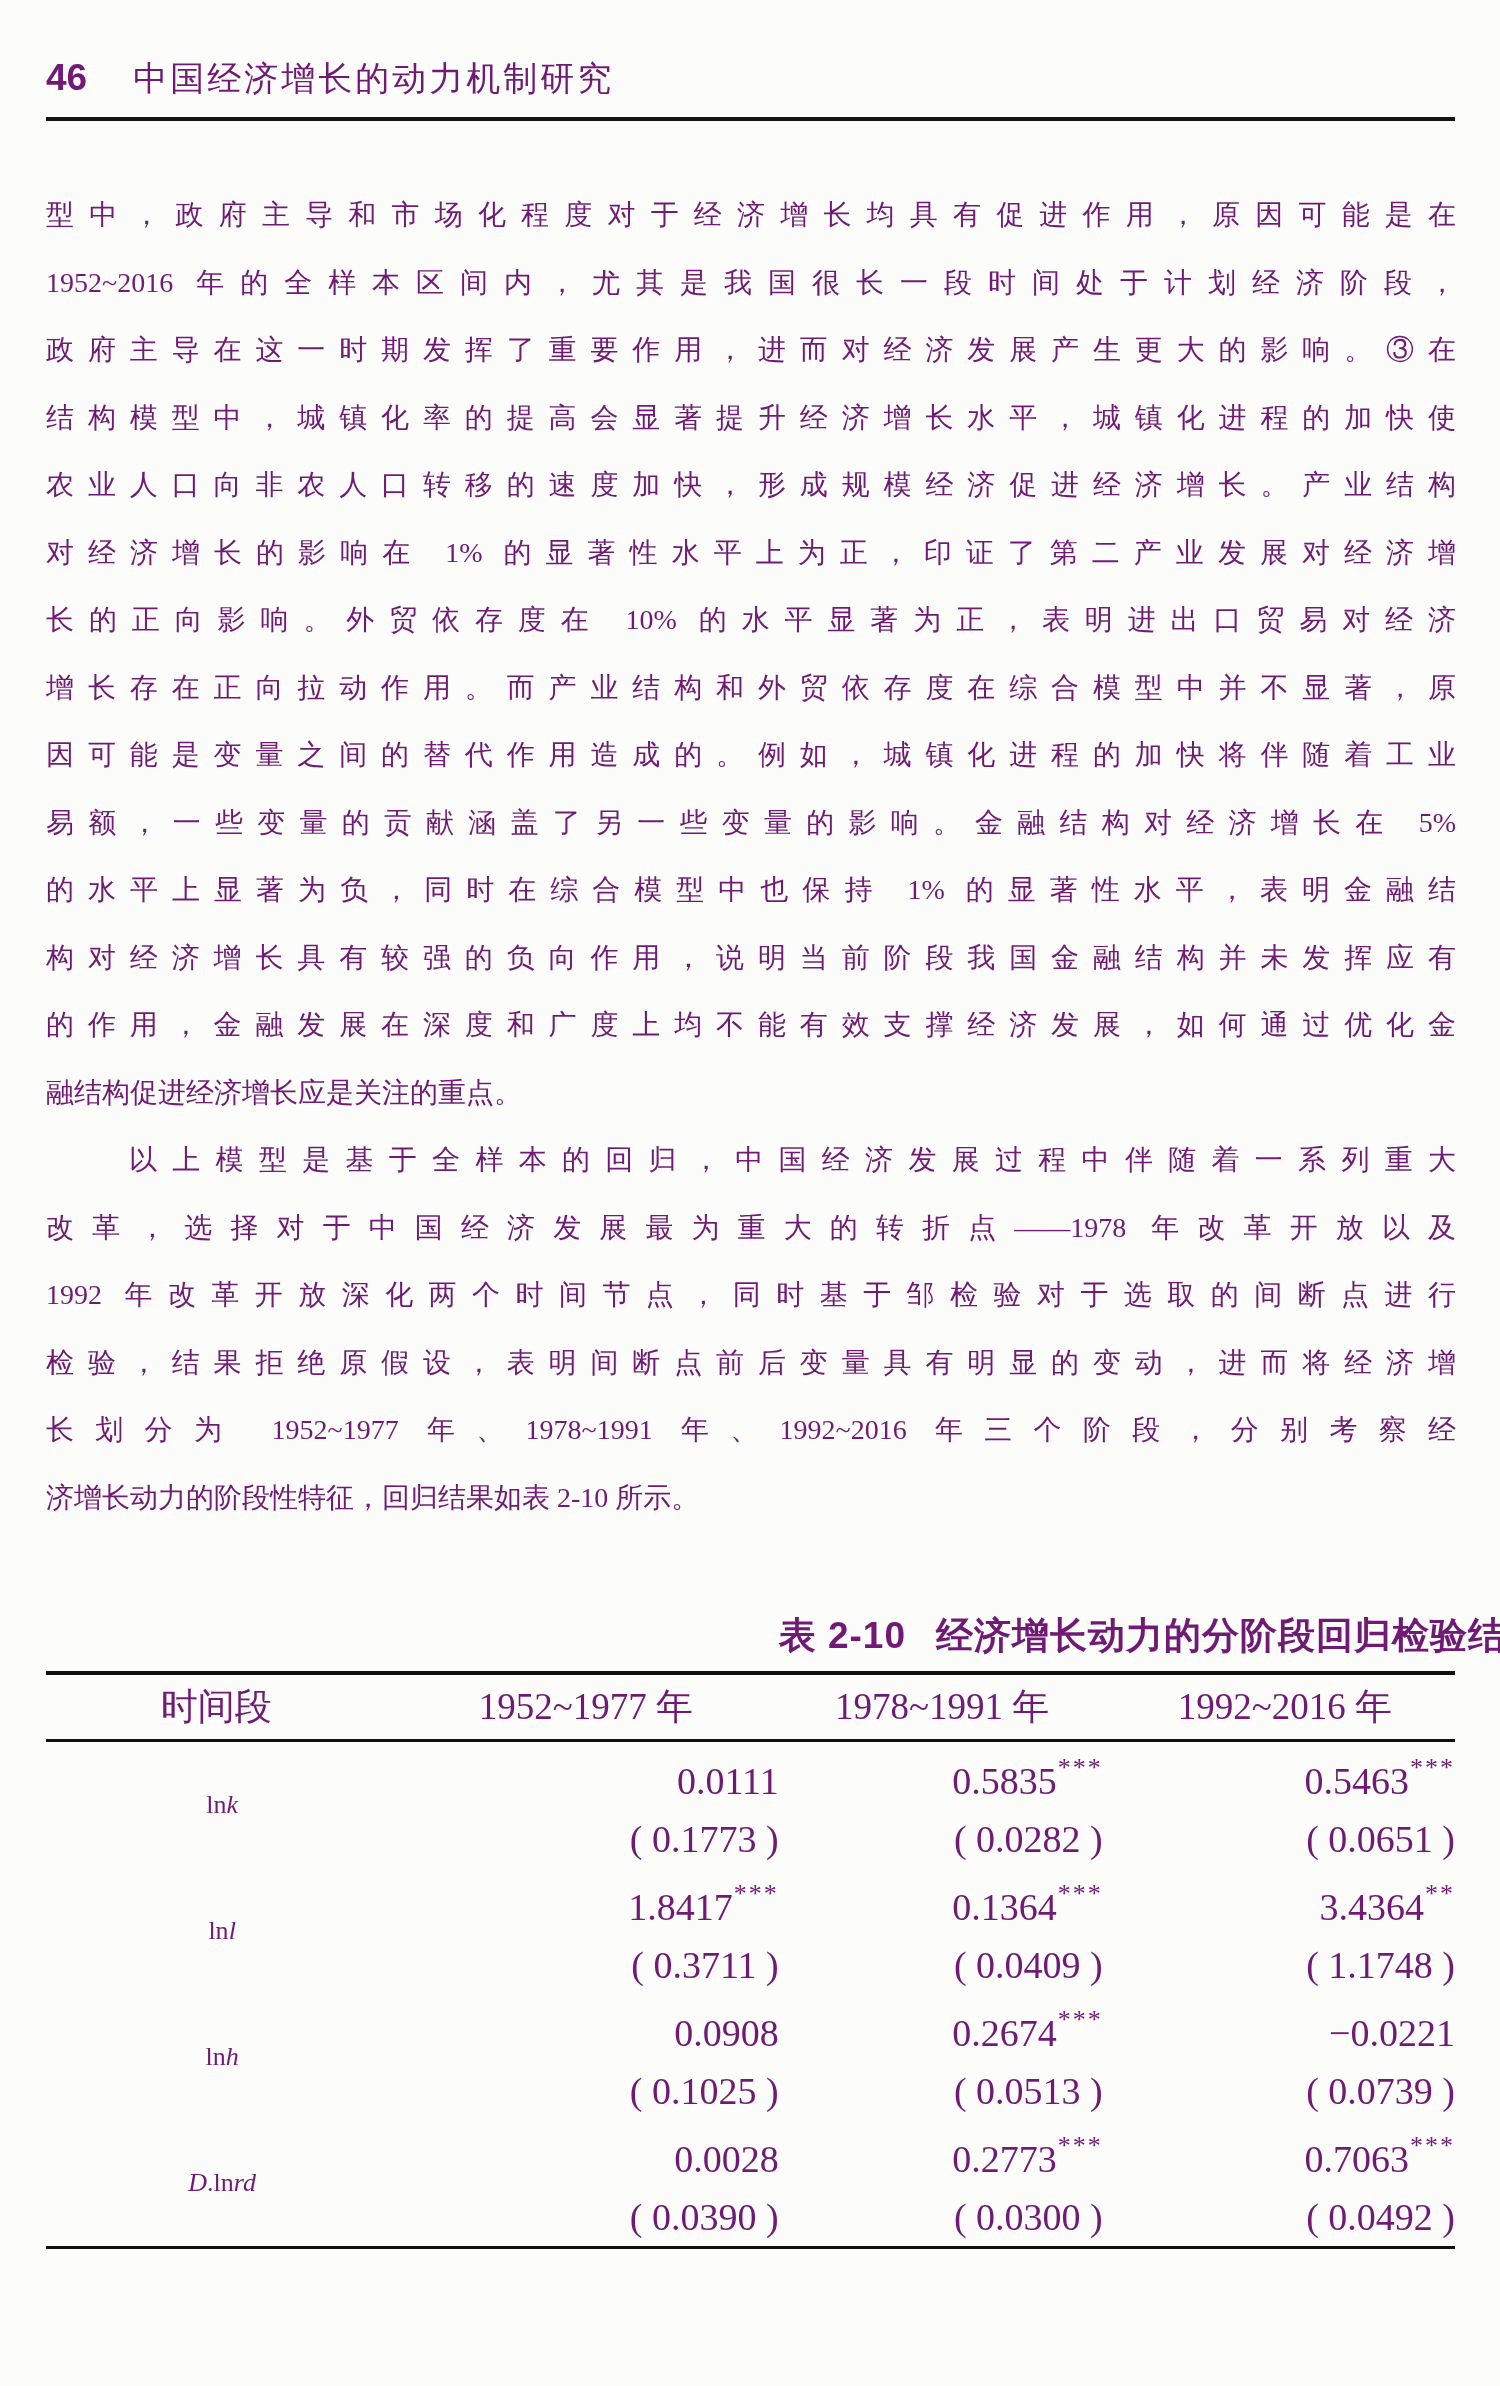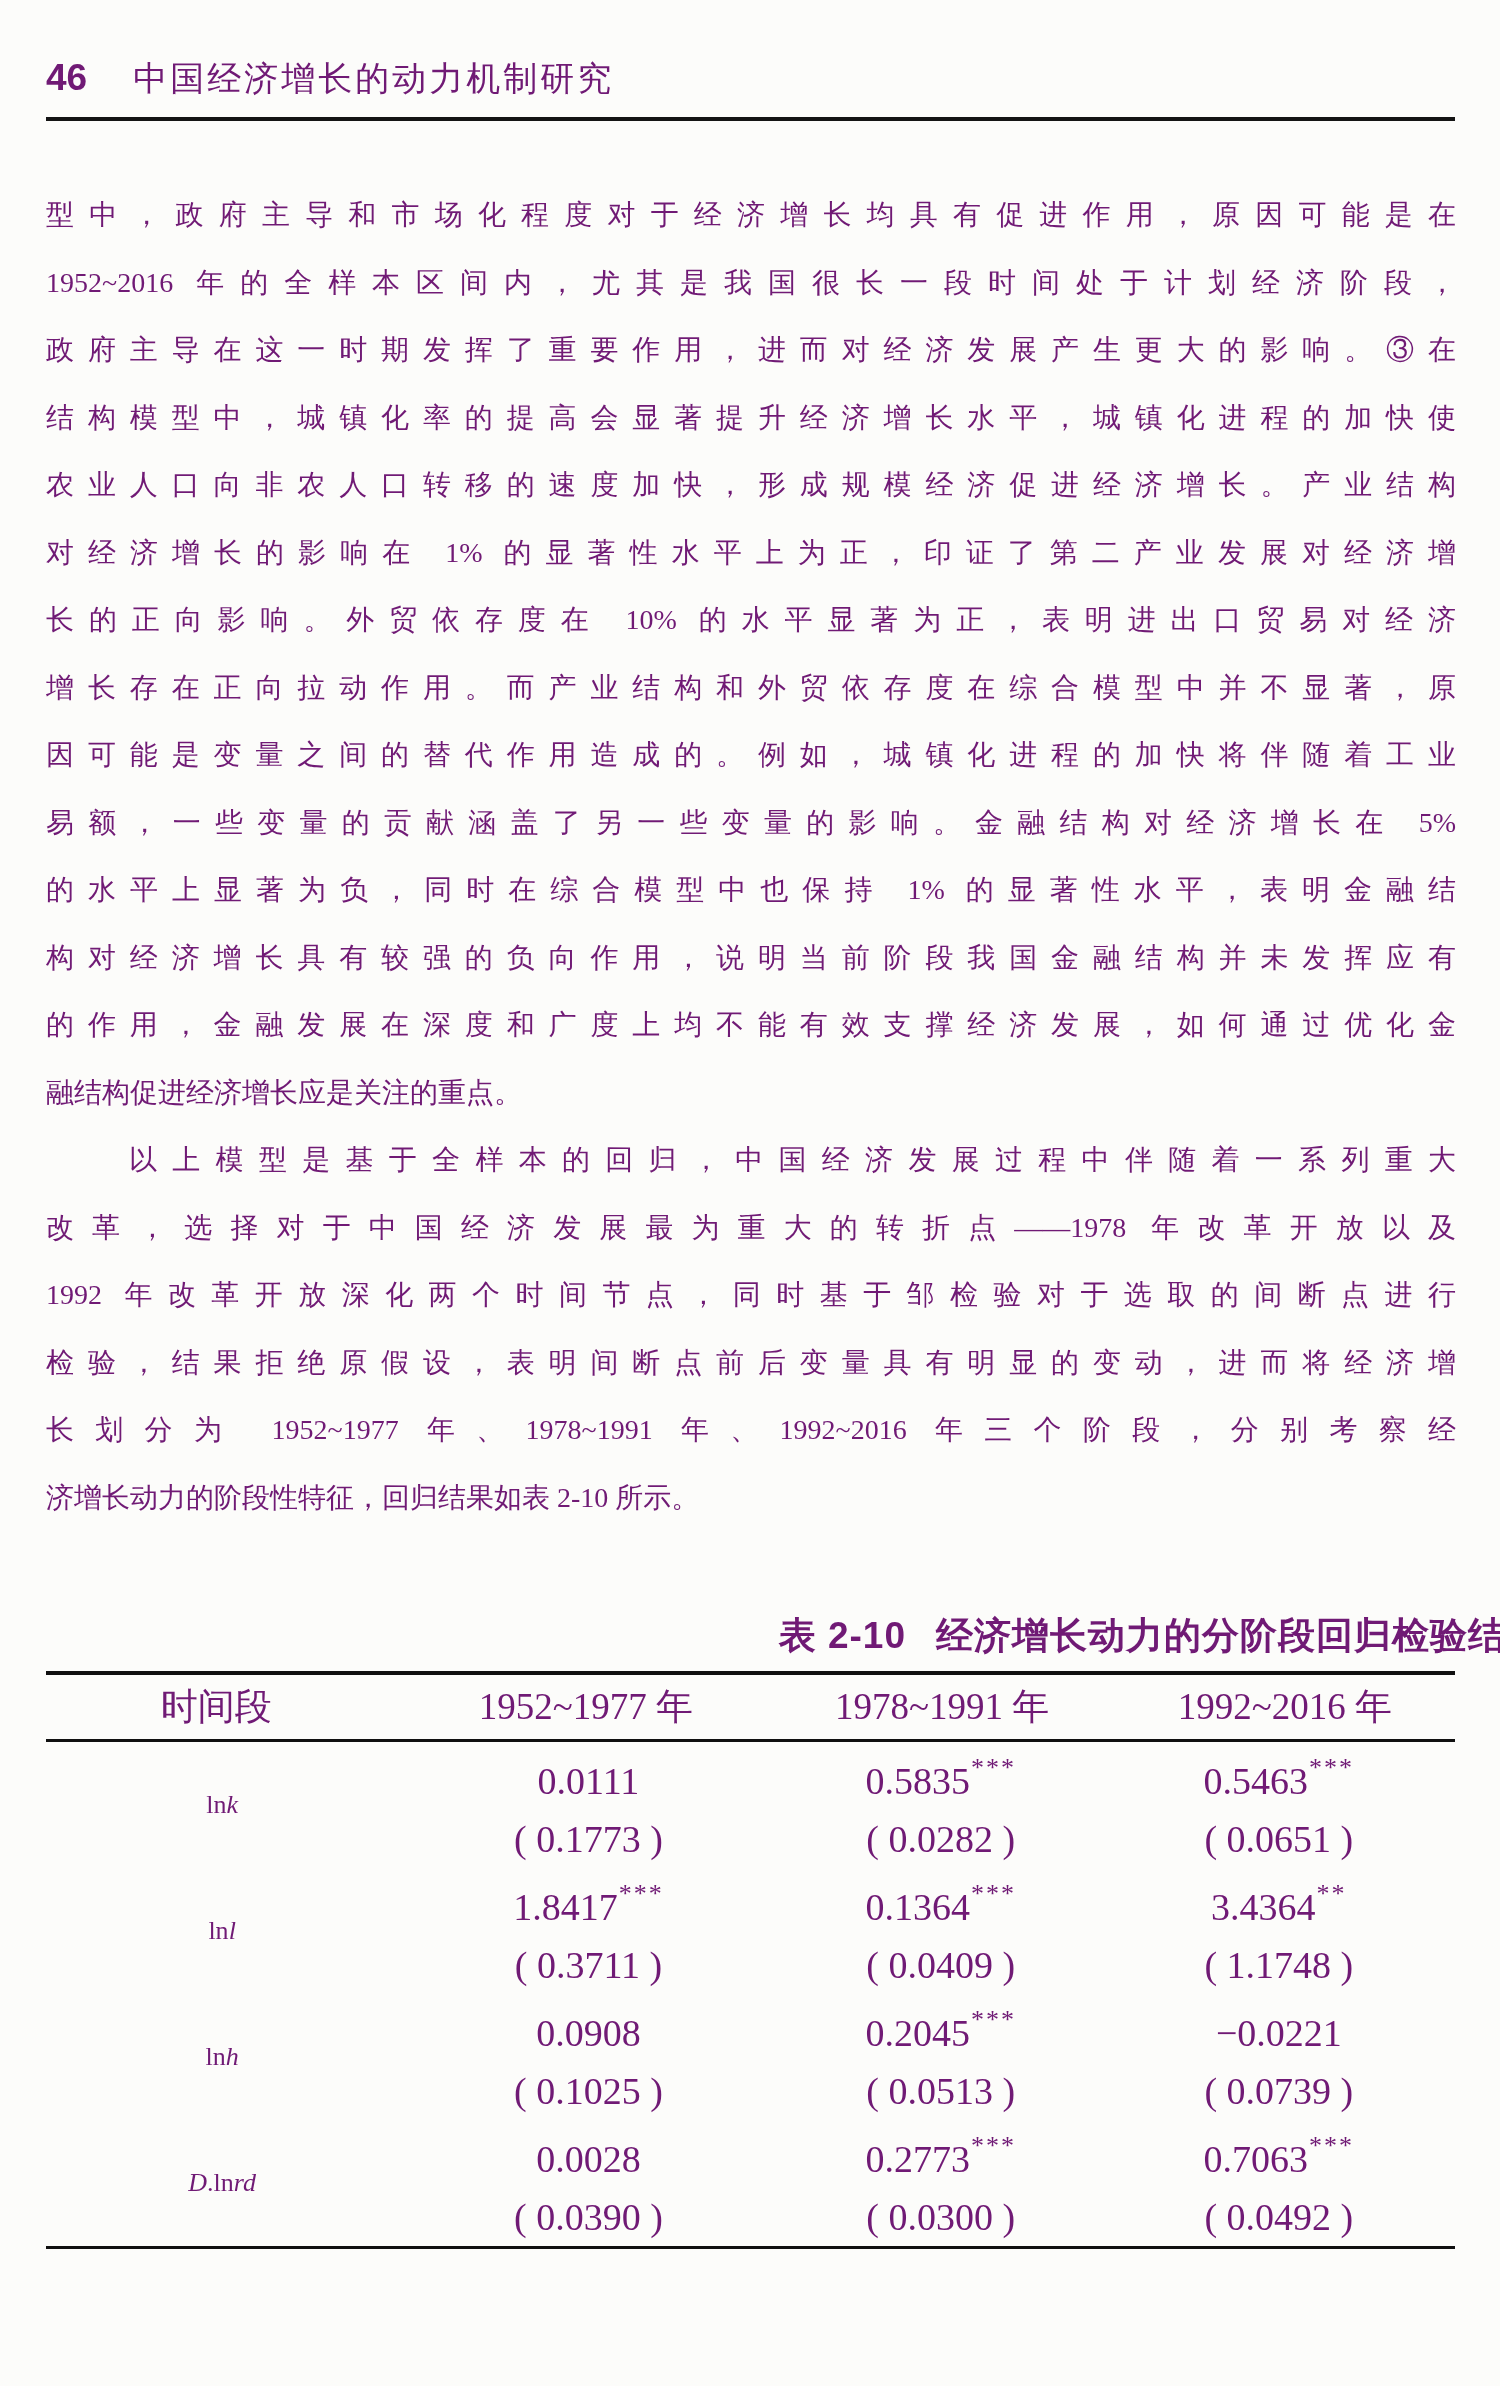--- a/index.html
+++ b/index.html
@@ -36,21 +36,21 @@
     position:absolute;left:46px;top:1671px;width:1409px;
     border-top:4px solid #101010;border-bottom:3px solid #101010;
   }
   .thead{display:flex;height:64px;align-items:center;border-bottom:3px solid #101010;font-size:37px;gap:16px;}
   .th{text-align:center;}
   .c0{width:25%;}.c1{width:27%;}.c2{width:23%;}.c3{width:25%;}
   .trow{display:flex;height:126px;padding-top:10px;box-sizing:border-box;}
   .tlabel{display:flex;align-items:center;justify-content:center;font-size:26px;margin-top:-10px;}
   .tlabel .it{font-style:italic;}
   .tcell{display:flex;flex-direction:column;}
-  .coef,.se{height:58px;display:flex;align-items:center;justify-content:center;font-size:38px;}
+  .coef,.se{height:58px;display:flex;align-items:center;justify-content:flex-end;font-size:38px;}
   .stars{font-size:26px;position:relative;top:-13px;letter-spacing:2px;margin-left:1px;}
 </style>
 </head>
 <body>
 
 <div class="page">
 
   <div class="pg-header">
     <span class="pg-num">46</span>
     <span class="pg-title">中国经济增长的动力机制研究</span>
@@ -151,21 +151,21 @@
             <span class="it">h</span>
           </div>
           <div class="tcell c1">
             <div class="coef">
               <span>0.0908</span>
             </div>
             <div class="se">( 0.1025 )</div>
           </div>
           <div class="tcell c2">
             <div class="coef">
-              <span>0.2045</span>
+              <span>0.2674</span>
               <span class="stars">***</span>
             </div>
             <div class="se">( 0.0513 )</div>
           </div>
           <div class="tcell c3">
             <div class="coef">
               <span>−0.0221</span>
             </div>
             <div class="se">( 0.0739 )</div>
           </div>

